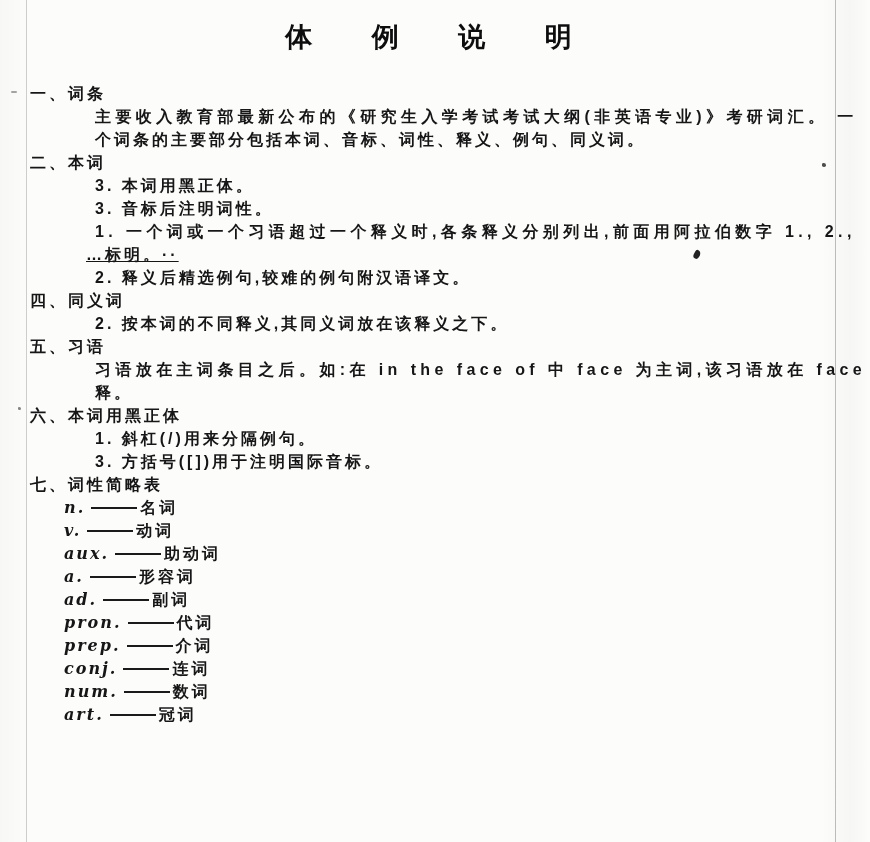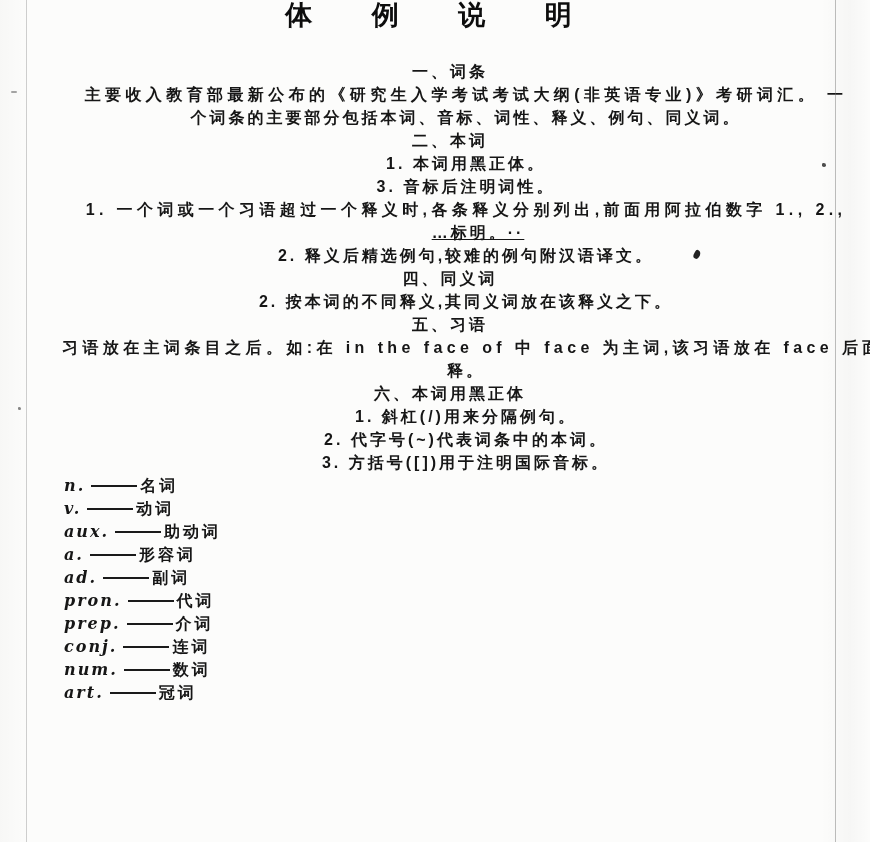--- a/index.html
+++ b/index.html
@@ -7,20 +7,21 @@
     width:870px;height:842px;overflow:hidden;
     background:#ffffff;
     font-family:"Liberation Sans","DejaVu Sans",sans-serif;
   }
   .page{
     position:relative;width:870px;height:842px;overflow:hidden;
     background:
       linear-gradient(90deg, rgba(0,0,0,0.02) 0px, rgba(0,0,0,0.00) 30px, rgba(0,0,0,0.00) 820px, rgba(0,0,0,0.025) 850px, rgba(0,0,0,0.0) 870px),
       #fcfcfb;
     color:#141414;
+    padding-top:22px;
     box-sizing:border-box;
   }
   
   .vline{position:absolute;top:0;bottom:0;width:1px;}
   .vline.left{left:26px;background:rgba(120,120,120,0.35);}
   .vline.right{left:835px;background:rgba(110,110,110,0.45);}
   
   .speck{position:absolute;background:#222;border-radius:40% 60% 50% 50%;}
   .speck.a{left:694px;top:250px;width:6px;height:9px;transform:rotate(28deg);}
   .speck.b{left:822px;top:163px;width:4px;height:4px;opacity:.8;}
@@ -36,24 +37,23 @@
     color:#0d0d0d;
     margin-bottom:30px;
   }
   .row{
     height:23px;line-height:23px;
     white-space:nowrap;
     font-size:16px;
     font-weight:600;
     letter-spacing:3px;
     color:#161616;
-    text-align:center;
   }
   .row.h{padding-left:30px;font-weight:700;}
-  .row.p{padding-left:62px;}
+  .row.p{padding-left:62px;margin-left:33px;}
   .row.p2{padding-left:86px;text-decoration:underline;}
   .row.wide{letter-spacing:4.4px;}
   .syn{
     font-family:"DejaVu Serif","Liberation Serif",serif;
     font-style:italic;font-weight:700;letter-spacing:1px;
   }
   .row.pos{padding-left:64px;display:flex;align-items:center;}
   .abbr{
     font-family:"DejaVu Serif","Liberation Serif",serif;
     font-style:italic;font-weight:600;
@@ -77,39 +77,39 @@
   <div class="speck c"></div>
   <div class="speck d"></div>
 
   <div class="title">体 例 说 明</div>
 
   <div class="row h">一、词条</div>
   <div class="row p wide">主要收入教育部最新公布的《研究生入学考试考试大纲(非英语专业)》考研词汇。 一</div>
   <div class="row p">个词条的主要部分包括本词、音标、词性、释义、例句、同义词。</div>
 
   <div class="row h">二、本词</div>
-  <div class="row p">1. 本词用黑正体。</div>
+  <div class="row p">3. 本词用黑正体。</div>
   <div class="row p">3. 音标后注明词性。</div>
 
   <div class="row p wide">1. 一个词或一个习语超过一个释义时,各条释义分别列出,前面用阿拉伯数字 1., 2.,</div>
   <div class="row p2">…标明。··</div>
   <div class="row p">2. 释义后精选例句,较难的例句附汉语译文。</div>
 
   <div class="row h">四、同义词</div>
   <div class="row p">2. 按本词的不同释义,其同义词放在该释义之下。</div>
 
   <div class="row h">五、习语</div>
   <div class="row p wide">习语放在主词条目之后。如:在 in the face of 中 face 为主词,该习语放在 face 后面解</div>
   <div class="row p">释。</div>
 
   <div class="row h">六、本词用黑正体</div>
   <div class="row p">1. 斜杠(/)用来分隔例句。</div>
-  <div class="row p">2. 代字号(~)代表词条中的本词。</div>
   <div class="row p">3. 方括号([])用于注明国际音标。</div>
 
+  <div class="row h">七、词性简略表</div>
 
   <div class="row pos">
     <span class="abbr">n.</span>
       <span class="dash"></span>
       <span class="plabel">名词</span>
   </div>
   <div class="row pos">
     <span class="abbr">v.</span>
       <span class="dash"></span>
       <span class="plabel">动词</span>

